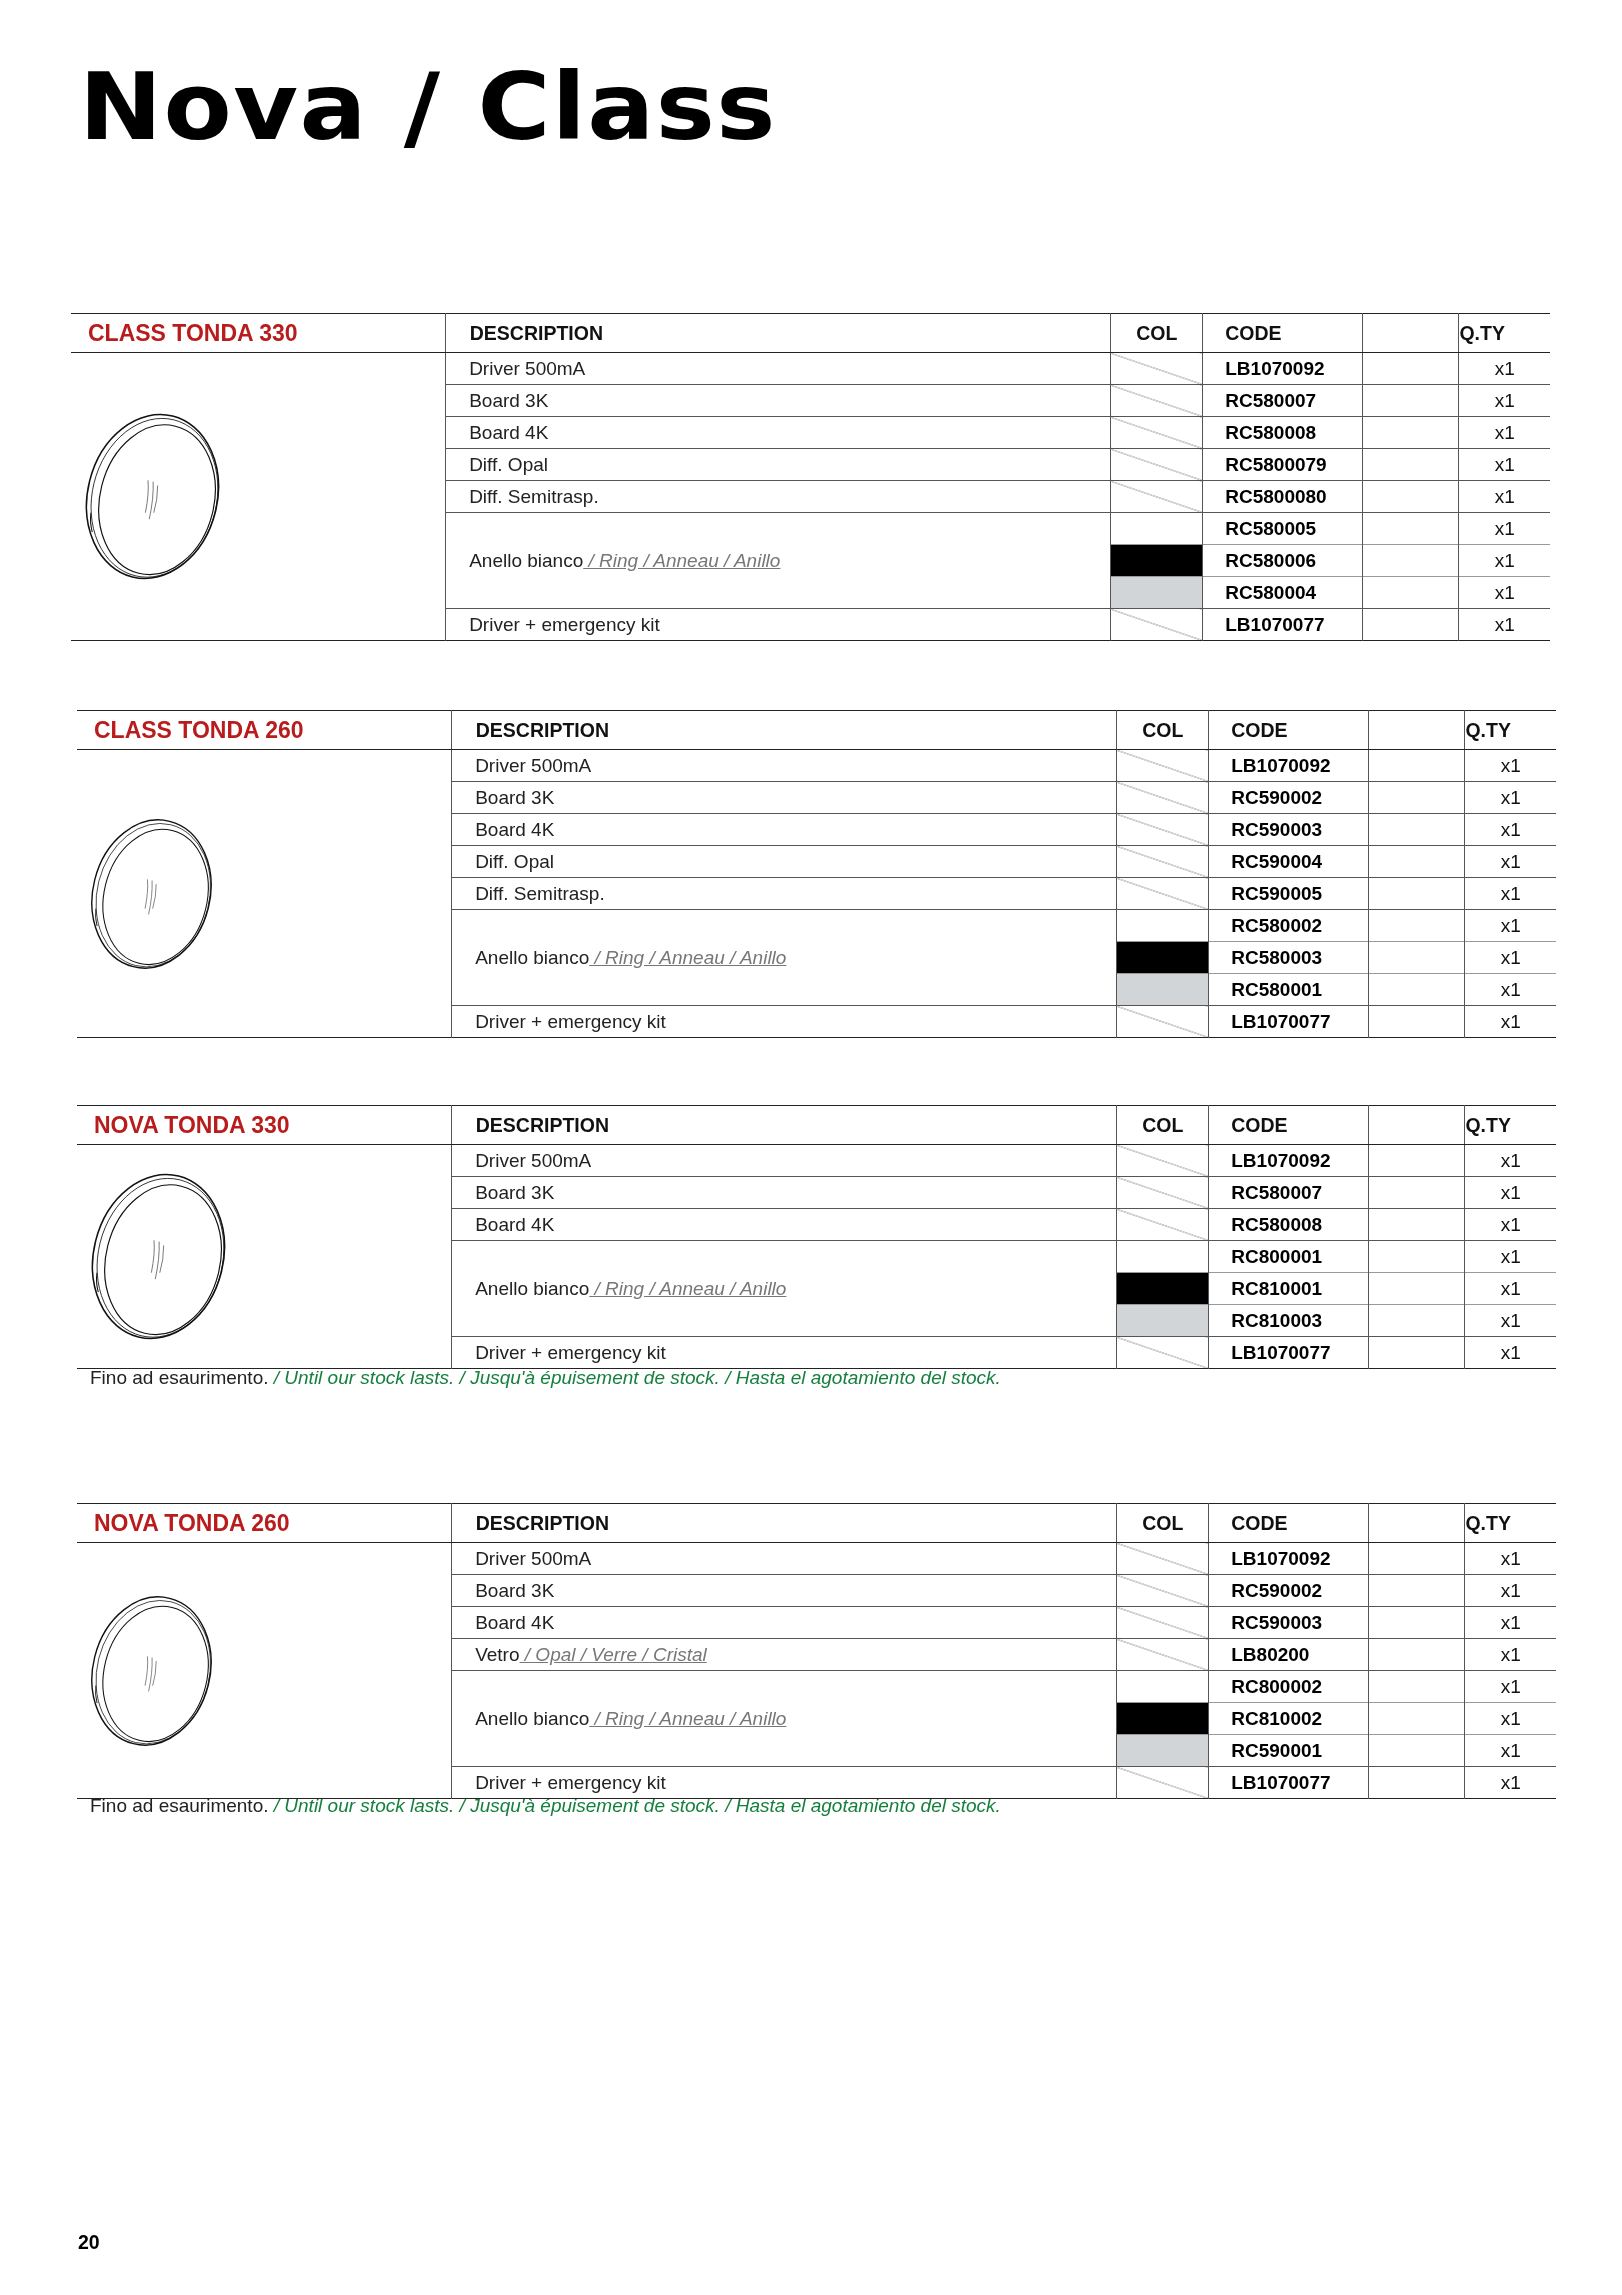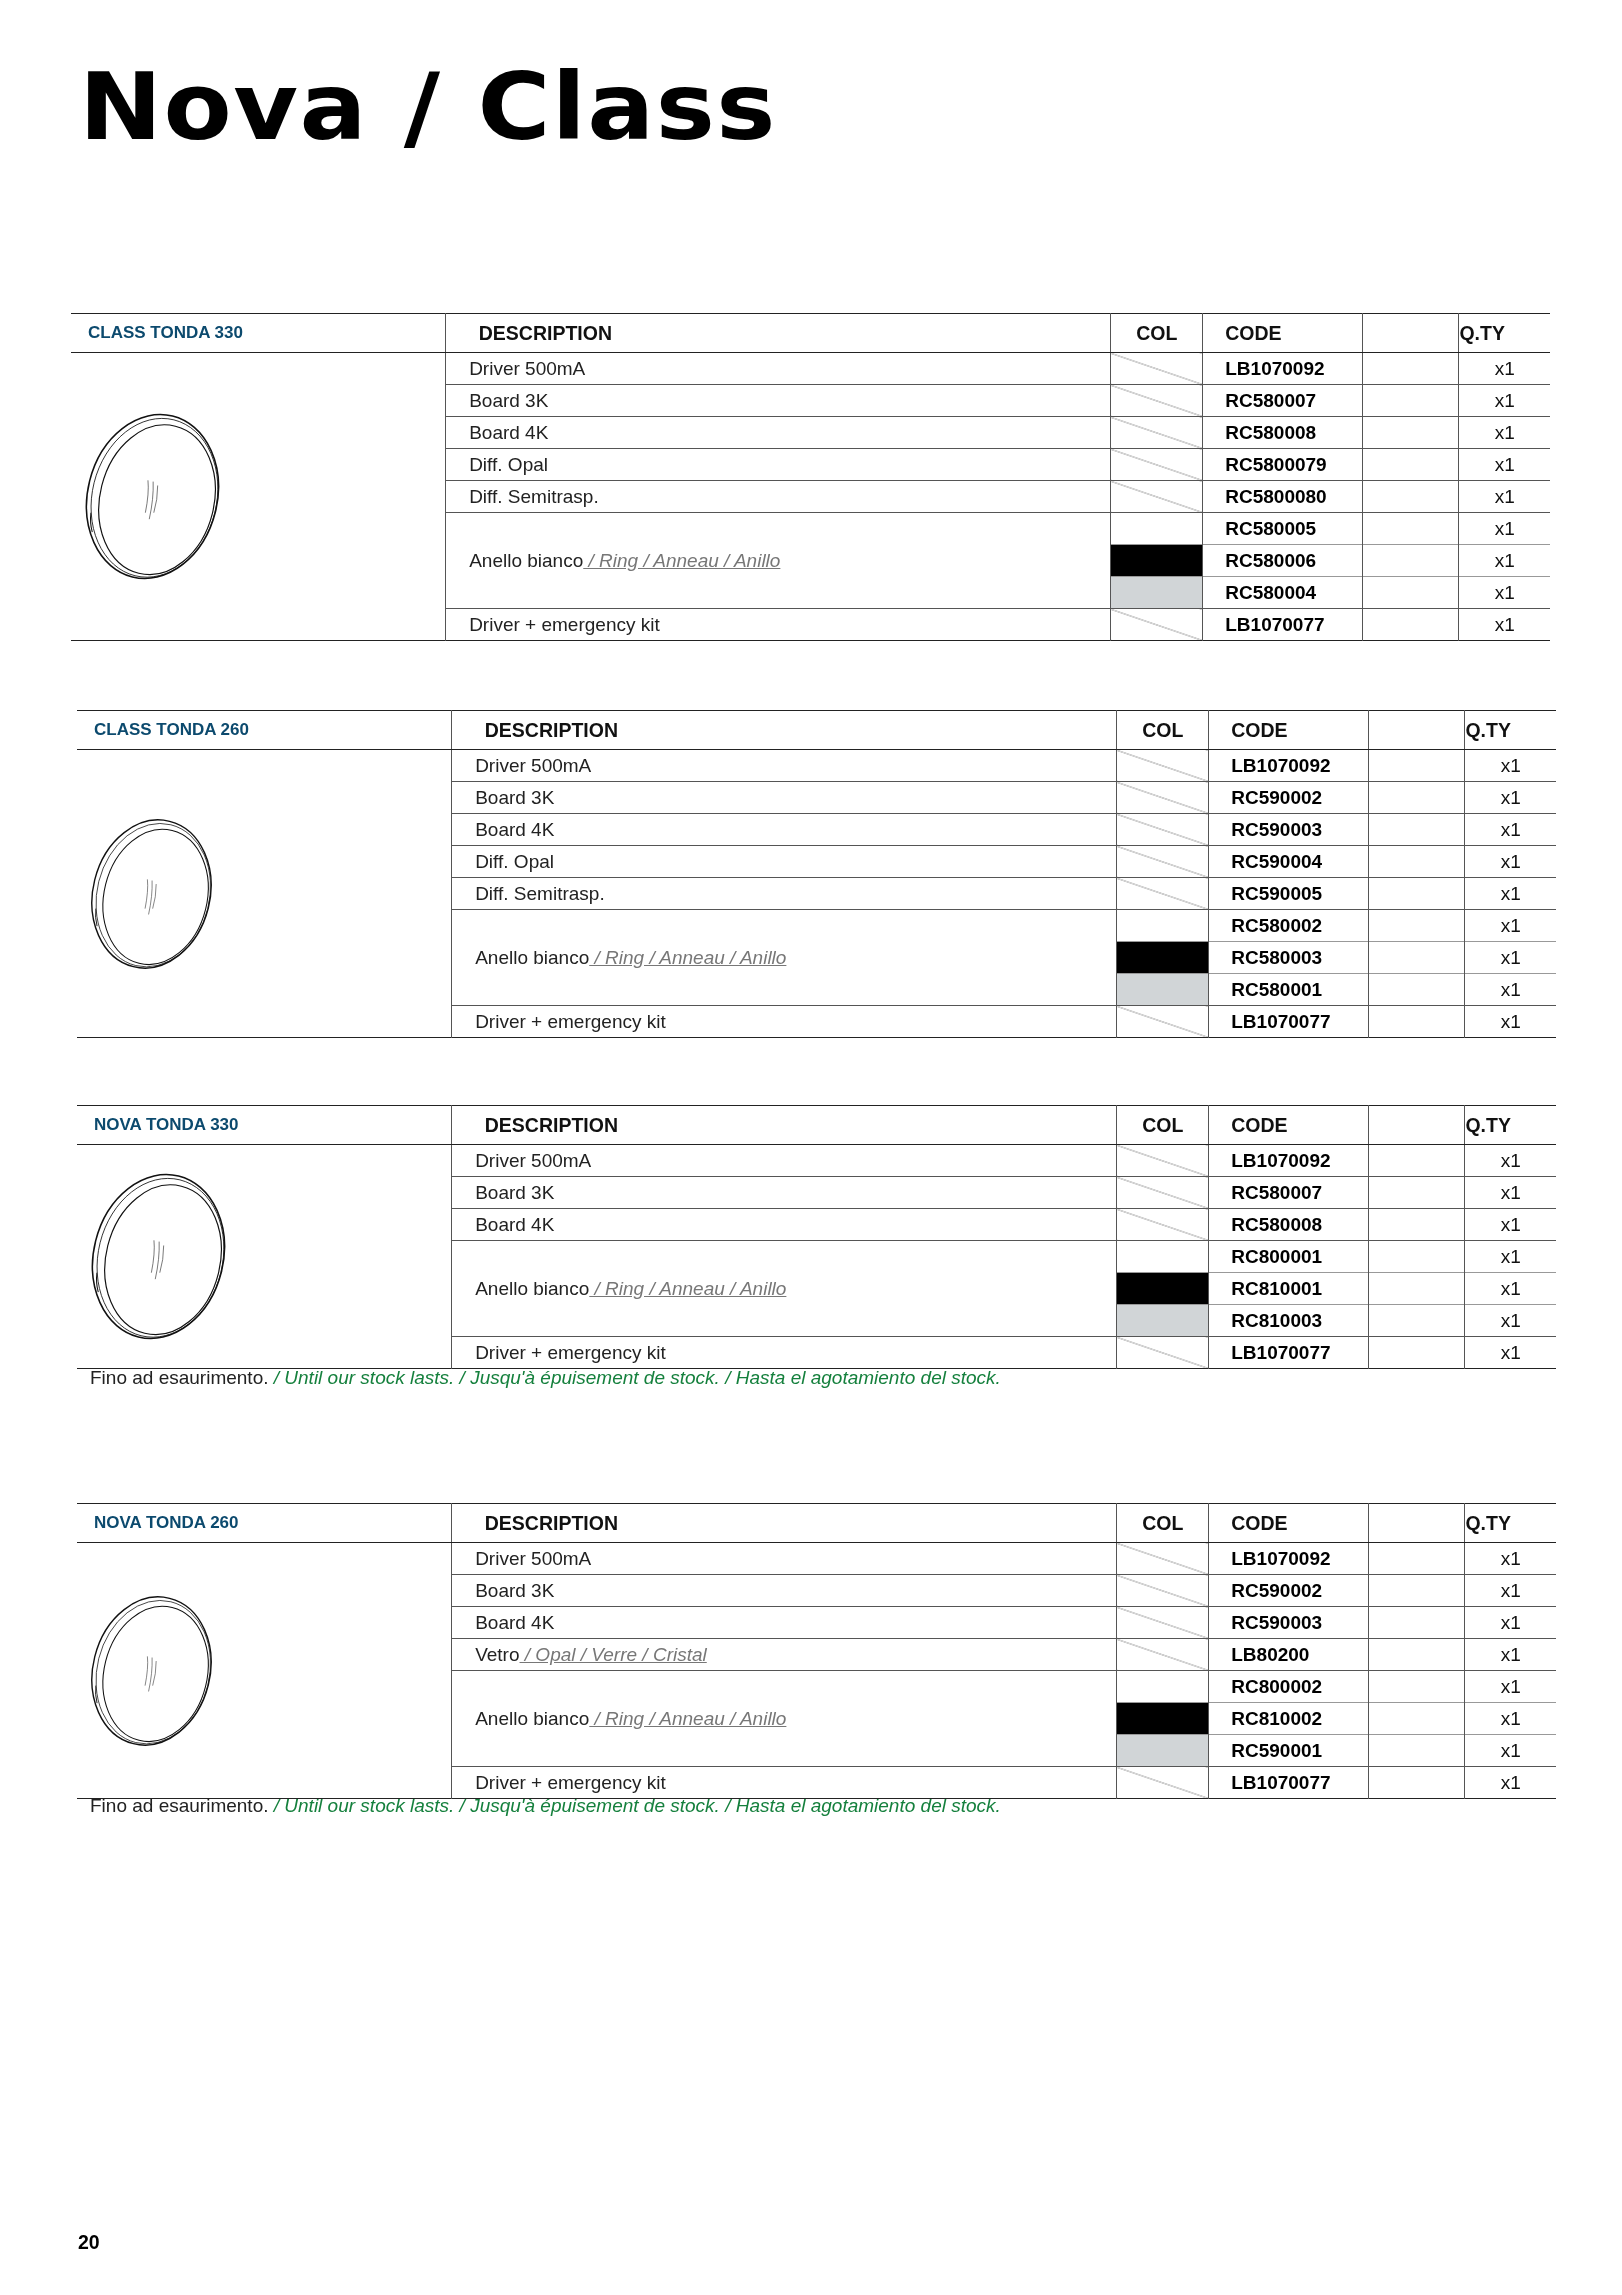--- a/index.html
+++ b/index.html
@@ -23,22 +23,22 @@
   .tbl col.c-col { width: 92px; }
   .tbl col.c-code { width: 160px; }
   .tbl col.c-blank { width: 96px; }
   .tbl col.c-qty { width: 91px; }
   .tbl th, .tbl td { padding: 0; height: 31px; font-size: 19px; vertical-align: middle; }
   .tbl thead th {
     height: 38px; text-align: left; font-weight: bold; font-size: 19.5px;
     border-bottom: 1.9px solid #222; border-left: 1px solid #555;
   }
   .tbl thead th:first-child { border-left: none; }
-  .tbl thead th.h-name { color: #0c4a6e; font-size: 17px; padding-left: 17px; margin-top: 48px; }
-  .tbl thead th.h-desc { padding-left: 33px; }
+  .tbl thead th.h-name { color: #b91c1c; font-size: 23px; padding-left: 17px; margin-top: 48px; }
+  .tbl thead th.h-desc { padding-left: 24px; }
   .tbl thead th.h-col { text-align: center; }
   .tbl thead th.h-code { padding-left: 22px; }
   .tbl thead th.h-qty { text-align: left; }
   .tbl td { border-left: 1px solid #555; }
   .tbl td.img-cell { border-left: none; vertical-align: middle; text-align: left; }
   .tbl td.desc { padding-left: 23.4px; color: #222; font-weight: normal; }
   .tbl td.desc .alt { color: #777; font-style: italic; text-decoration: underline; }
   .tbl td.code { padding-left: 22px; font-weight: bold; color: #000; }
   .tbl td.qty { text-align: center; }
   .tbl tr.row td.desc, .tbl tr.row td.colc, .tbl tr.row td.code, .tbl tr.row td.blank, .tbl tr.row td.qty {

